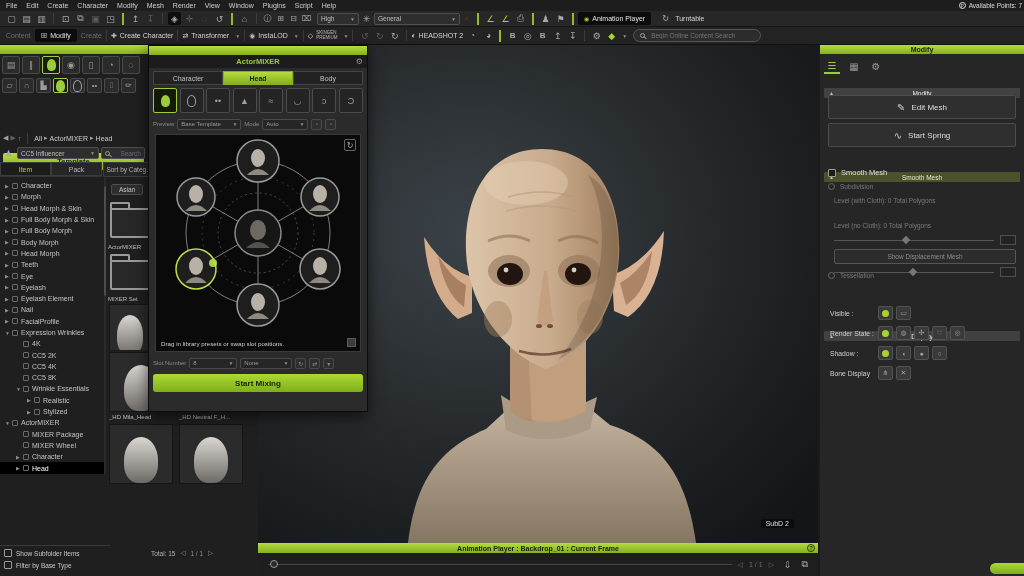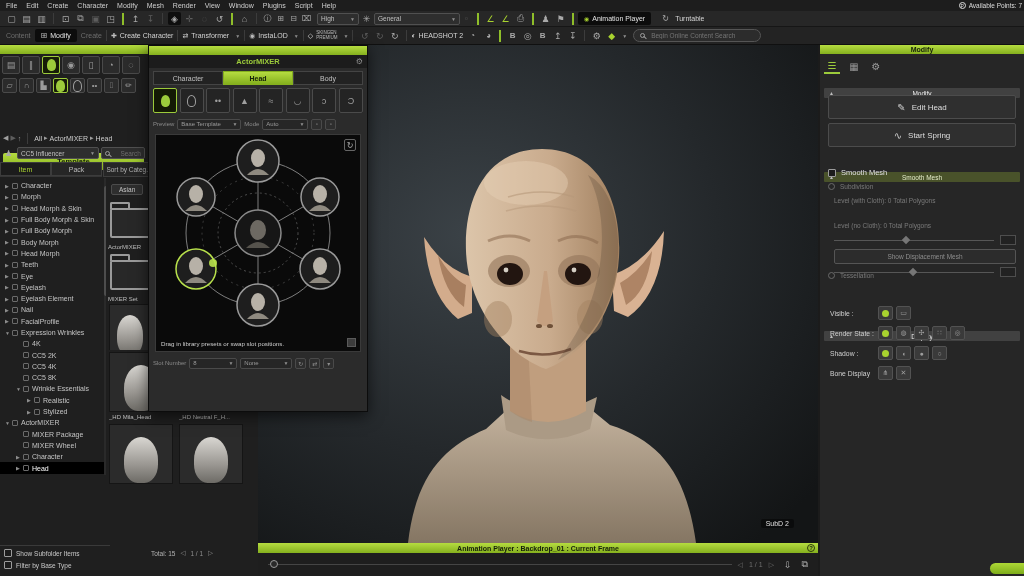--- a/index.html
+++ b/index.html
@@ -805,36 +805,37 @@
           <span class="caret">▼</span>
         </span>
       <span class="m-select" style="width:52px;">
         <span>None</span>
           <span class="caret">▼</span>
         </span>
       <span class="m-sq">↻</span>
       <span class="m-sq">⇄</span>
       <span class="m-sq">▾</span>
     </div>
+    <div class="abs" id="start-mixing">Start Mixing</div>
   </div>
 
   <div id="right-panel" class="abs">
     <div class="abs greenbar" id="rp-header">Modify</div>
     <div class="abs" id="rp-icons">
       <span class="rp-ico active">☰</span>
       <span class="rp-ico">▦</span>
       <span class="rp-ico">⚙</span>
     </div>
     <div class="abs sec" style="left:4px;top:34px;width:196px;">
       <span class="carat">▲</span>
         <span>Modify</span>
     </div>
     <div class="abs rp-btn" style="left:8px;top:50px;width:188px;">
       <span class="bico">✎</span>
-      <span>Edit Head</span>
+      <span>Edit Mesh</span>
     </div>
     <div class="abs rp-btn" style="left:8px;top:78px;width:188px;">
       <span class="bico">∿</span>
       <span>Start Spring</span>
     </div>
     <div class="abs sec olive" style="left:4px;top:108px;width:196px;">
       <span class="carat">▲</span>
         <span>Smooth Mesh</span>
     </div>
     <div class="abs chk-row" style="left:8px;top:123px;">

